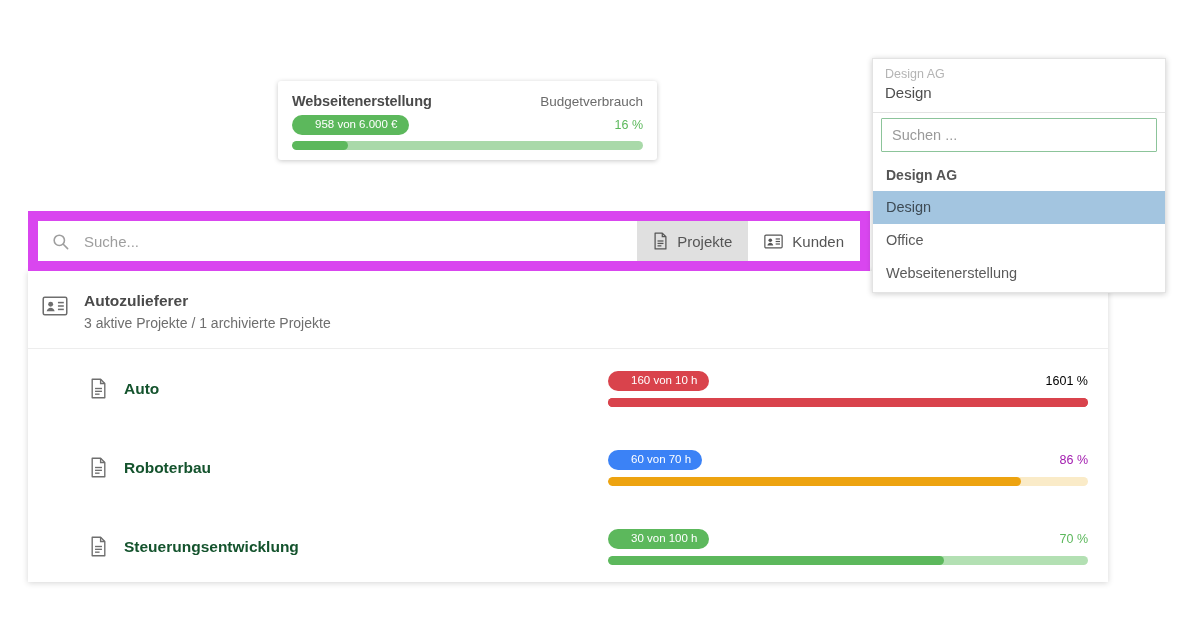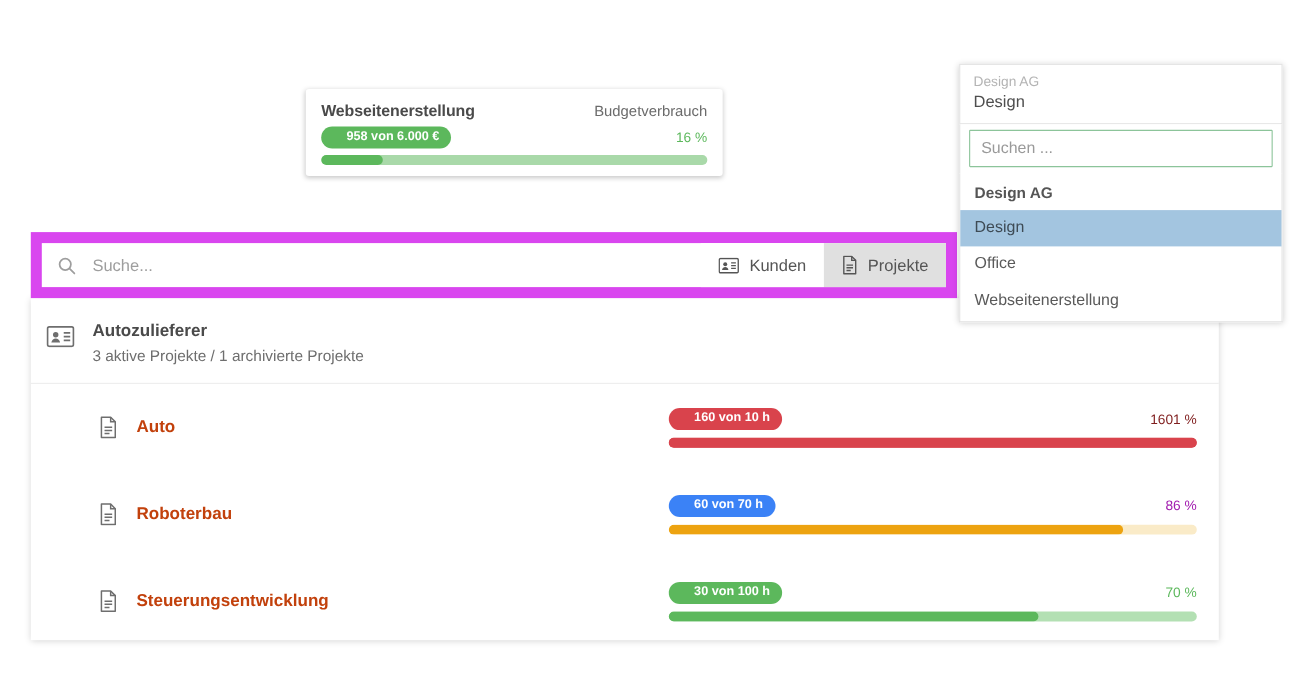--- a/index.html
+++ b/index.html
@@ -48,21 +48,21 @@
   .bc-row2 {
     display: flex;
     justify-content: space-between;
     align-items: center;
     margin-top: 6px;
   }
   .pill {
     display: inline-block;
     color: #ffffff;
     font-size: 11.5px;
-    font-weight: bold;
+    font-weight: normal;
     border-radius: 11px;
     padding: 3px 11px 4px 23px;
     line-height: 1.1;
     white-space: nowrap;
   }
   .pct {
     font-size: 12.5px;
     font-weight: normal;
   }
   .track {
@@ -233,21 +233,21 @@
   .proj-left {
     display: flex;
     align-items: center;
     gap: 17px;
     padding-left: 62px;
     width: 520px;
   }
   .proj-name {
     font-size: 15.5px;
     font-weight: bold;
-    color: #c2410c;
+    color: #14532d;
   }
   .proj-right {
     position: absolute;
     left: 580px;
     right: 20px;
   }
   .pr-top {
     display: flex;
     justify-content: space-between;
     align-items: center;
@@ -298,47 +298,47 @@
     <div id="searchbar-inner">
 
       <div id="search-field">
         <span>
           <svg width="19" height="19" viewBox="0 0 24 24" fill="none" stroke="#9e9e9e" stroke-width="2">
             <circle cx="10.5" cy="10.5" r="6.5"></circle>
             <line x1="15.5" y1="15.5" x2="21" y2="21" stroke-linecap="round"></line>
           </svg>
         </span>
         <input id="search-input" type="text" placeholder="Suche..." style="">
+      </div>
+
+      <div class="toggle-btn active">
+        <span>
+          <svg width="15" height="18" viewBox="0 0 16 20" fill="none" stroke="#555" stroke-width="1.4">
+            <path d="M2 1.2h8l4 4v13.6H2z" stroke-linejoin="round"></path>
+            <path d="M10 1.2v4h4"></path>
+            <line x1="4.7" y1="10" x2="11.3" y2="10"></line>
+            <line x1="4.7" y1="12.7" x2="11.3" y2="12.7"></line>
+            <line x1="4.7" y1="15.4" x2="9" y2="15.4"></line>
+          </svg>
+        </span>
+        <span>Projekte</span>
       </div>
 
       <div class="toggle-btn">
         <span>
           <svg width="19" height="15" viewBox="0 0 22 17" fill="none" stroke="#555" stroke-width="1.4">
             <rect x="1" y="1" width="20" height="15" rx="1.3"></rect>
             <circle cx="7.3" cy="7" r="2.1" fill="#555" stroke="none"></circle>
             <path d="M3.9 13c0.5-2 1.8-3 3.4-3s2.9 1 3.4 3z" fill="#555" stroke="none"></path>
             <line x1="13.5" y1="5.6" x2="18.5" y2="5.6"></line>
             <line x1="13.5" y1="8.5" x2="18.5" y2="8.5"></line>
             <line x1="13.5" y1="11.4" x2="18.5" y2="11.4"></line>
           </svg>
         </span>
         <span>Kunden</span>
-      </div>
-
-      <div class="toggle-btn active">
-        <span>
-          <svg width="15" height="18" viewBox="0 0 16 20" fill="none" stroke="#555" stroke-width="1.4">
-            <path d="M2 1.2h8l4 4v13.6H2z" stroke-linejoin="round"></path>
-            <path d="M10 1.2v4h4"></path>
-            <line x1="4.7" y1="10" x2="11.3" y2="10"></line>
-            <line x1="4.7" y1="12.7" x2="11.3" y2="12.7"></line>
-            <line x1="4.7" y1="15.4" x2="9" y2="15.4"></line>
-          </svg>
-        </span>
-        <span>Projekte</span>
       </div>
 
     </div>
   </div>
 
   <div id="content-panel">
 
     <div id="customer-head">
       <span style="margin-top:5px;">
         <svg width="26" height="20" viewBox="0 0 22 17" fill="none" stroke="#6e6e6e" stroke-width="1.3">
@@ -365,21 +365,21 @@
             <line x1="4.7" y1="10" x2="11.3" y2="10"></line>
             <line x1="4.7" y1="12.7" x2="11.3" y2="12.7"></line>
             <line x1="4.7" y1="15.4" x2="9" y2="15.4"></line>
           </svg>
         </span>
         <span class="proj-name">Auto</span>
       </div>
       <div class="proj-right">
         <div class="pr-top">
           <span class="pill" id="p0-pill" style="background: rgb(217, 67, 76);">160 von 10 h</span>
-          <span class="pct" id="p0-pct" style="color: #7f1d1d;">1601 %</span>
+          <span class="pct" id="p0-pct" style="color: #000000;">1601 %</span>
         </div>
         <div class="track" id="p0-track" style="background: rgb(217, 67, 76);">
           <div class="fill" id="p0-fill" style="background: rgb(217, 67, 76); width: 100%;"></div>
         </div>
       </div>
     </div>
 
     <div class="proj-row">
       <div class="proj-left">
         <span>

